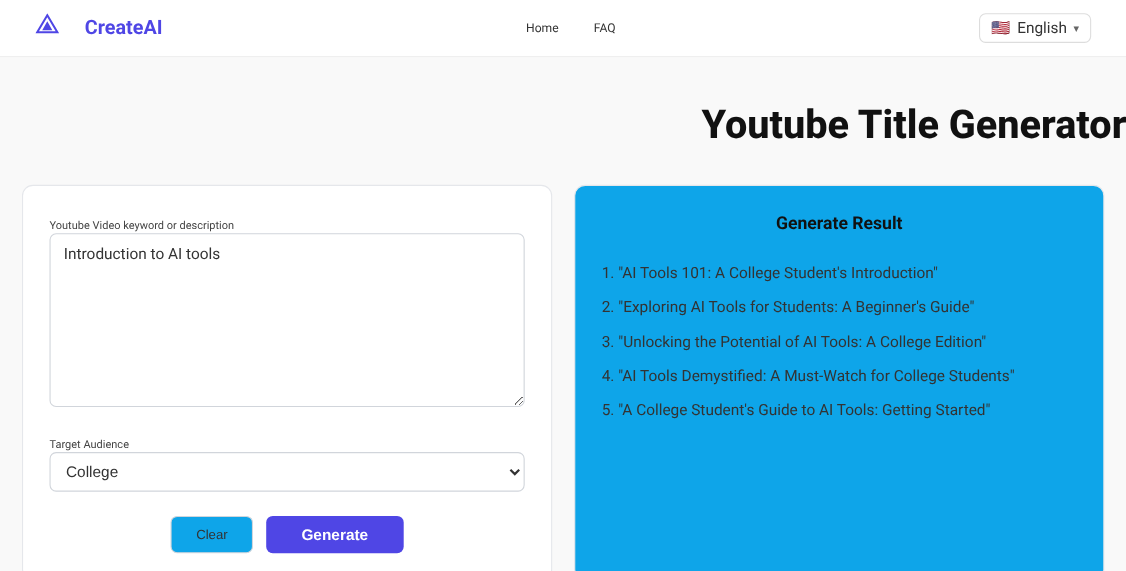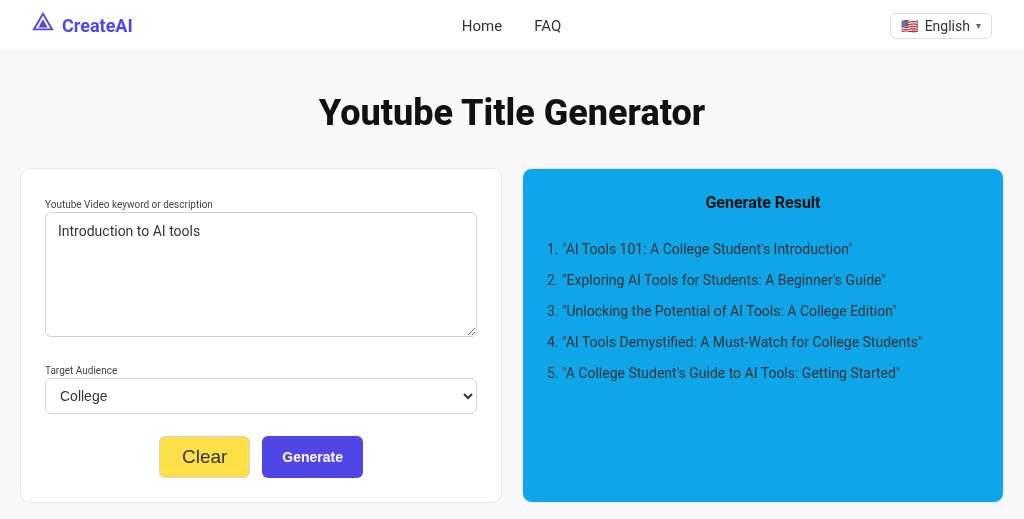--- a/index.html
+++ b/index.html
@@ -24,42 +24,42 @@
       display: flex;
       align-items: center;
       padding: 0 32px;
       height: 52px;
       justify-content: space-between;
     }
 
     .header-left {
       display: flex;
       align-items: center;
-      gap: 8px;
+      gap: 23px;
     }
 
     .logo-icon {
       color: #4f46e5;
       font-size: 22px;
     }
 
     .logo-text {
       font-size: 18px;
       font-weight: 700;
       color: #4f46e5;
     }
 
     .header-nav {
       display: flex;
       gap: 32px;
       align-items: center;
     }
 
     .nav-link {
-      font-size: 15px;
+      font-size: 11px;
       color: #333;
       text-decoration: none;
       cursor: pointer;
     }
 
     .header-right {
       display: flex;
       align-items: center;
       gap: 6px;
       font-size: 14px;
@@ -75,21 +75,21 @@
       font-size: 14px;
     }
 
     .chevron-icon {
       font-size: 10px;
       color: #666;
     }
 
     
     .hero {
-      text-align: center;
+      text-align: right;
       padding: 40px 0 24px;
     }
 
     .hero-title {
       font-size: 36px;
       font-weight: 800;
       color: #111;
       margin-bottom: 10px;
     }
 
@@ -122,21 +122,21 @@
     }
 
     .textarea-field {
       width: 100%;
       border: 1px solid #d1d5db;
       border-radius: 6px;
       padding: 10px 12px;
       font-size: 14px;
       color: #333;
       resize: vertical;
-      height: 125px;
+      height: 158px;
       outline: none;
       font-family: inherit;
     }
 
     .two-col {
       display: flex;
       gap: 16px;
       margin-top: 18px;
     }
 
@@ -158,34 +158,34 @@
     }
 
     .btn-row {
       display: flex;
       gap: 12px;
       margin-top: 22px;
       justify-content: center;
     }
 
     .btn-clear {
-      background: #fde047;
+      background: #0ea5e9;
       border: 1px solid #d1d5db;
       border-radius: 6px;
       padding: 9px 22px;
-      font-size: 19px;
+      font-size: 12px;
       color: #333;
       cursor: pointer;
     }
 
     .btn-generate {
       background: #4f46e5;
       border: none;
       border-radius: 6px;
-      padding: 9px 20px;
+      padding: 9px 32px;
       font-size: 14px;
       color: #fff;
       cursor: pointer;
       font-weight: 600;
     }
 
     
     .right-panel {
       background: #0ea5e9;
       border: 1px solid #e5e7eb;

